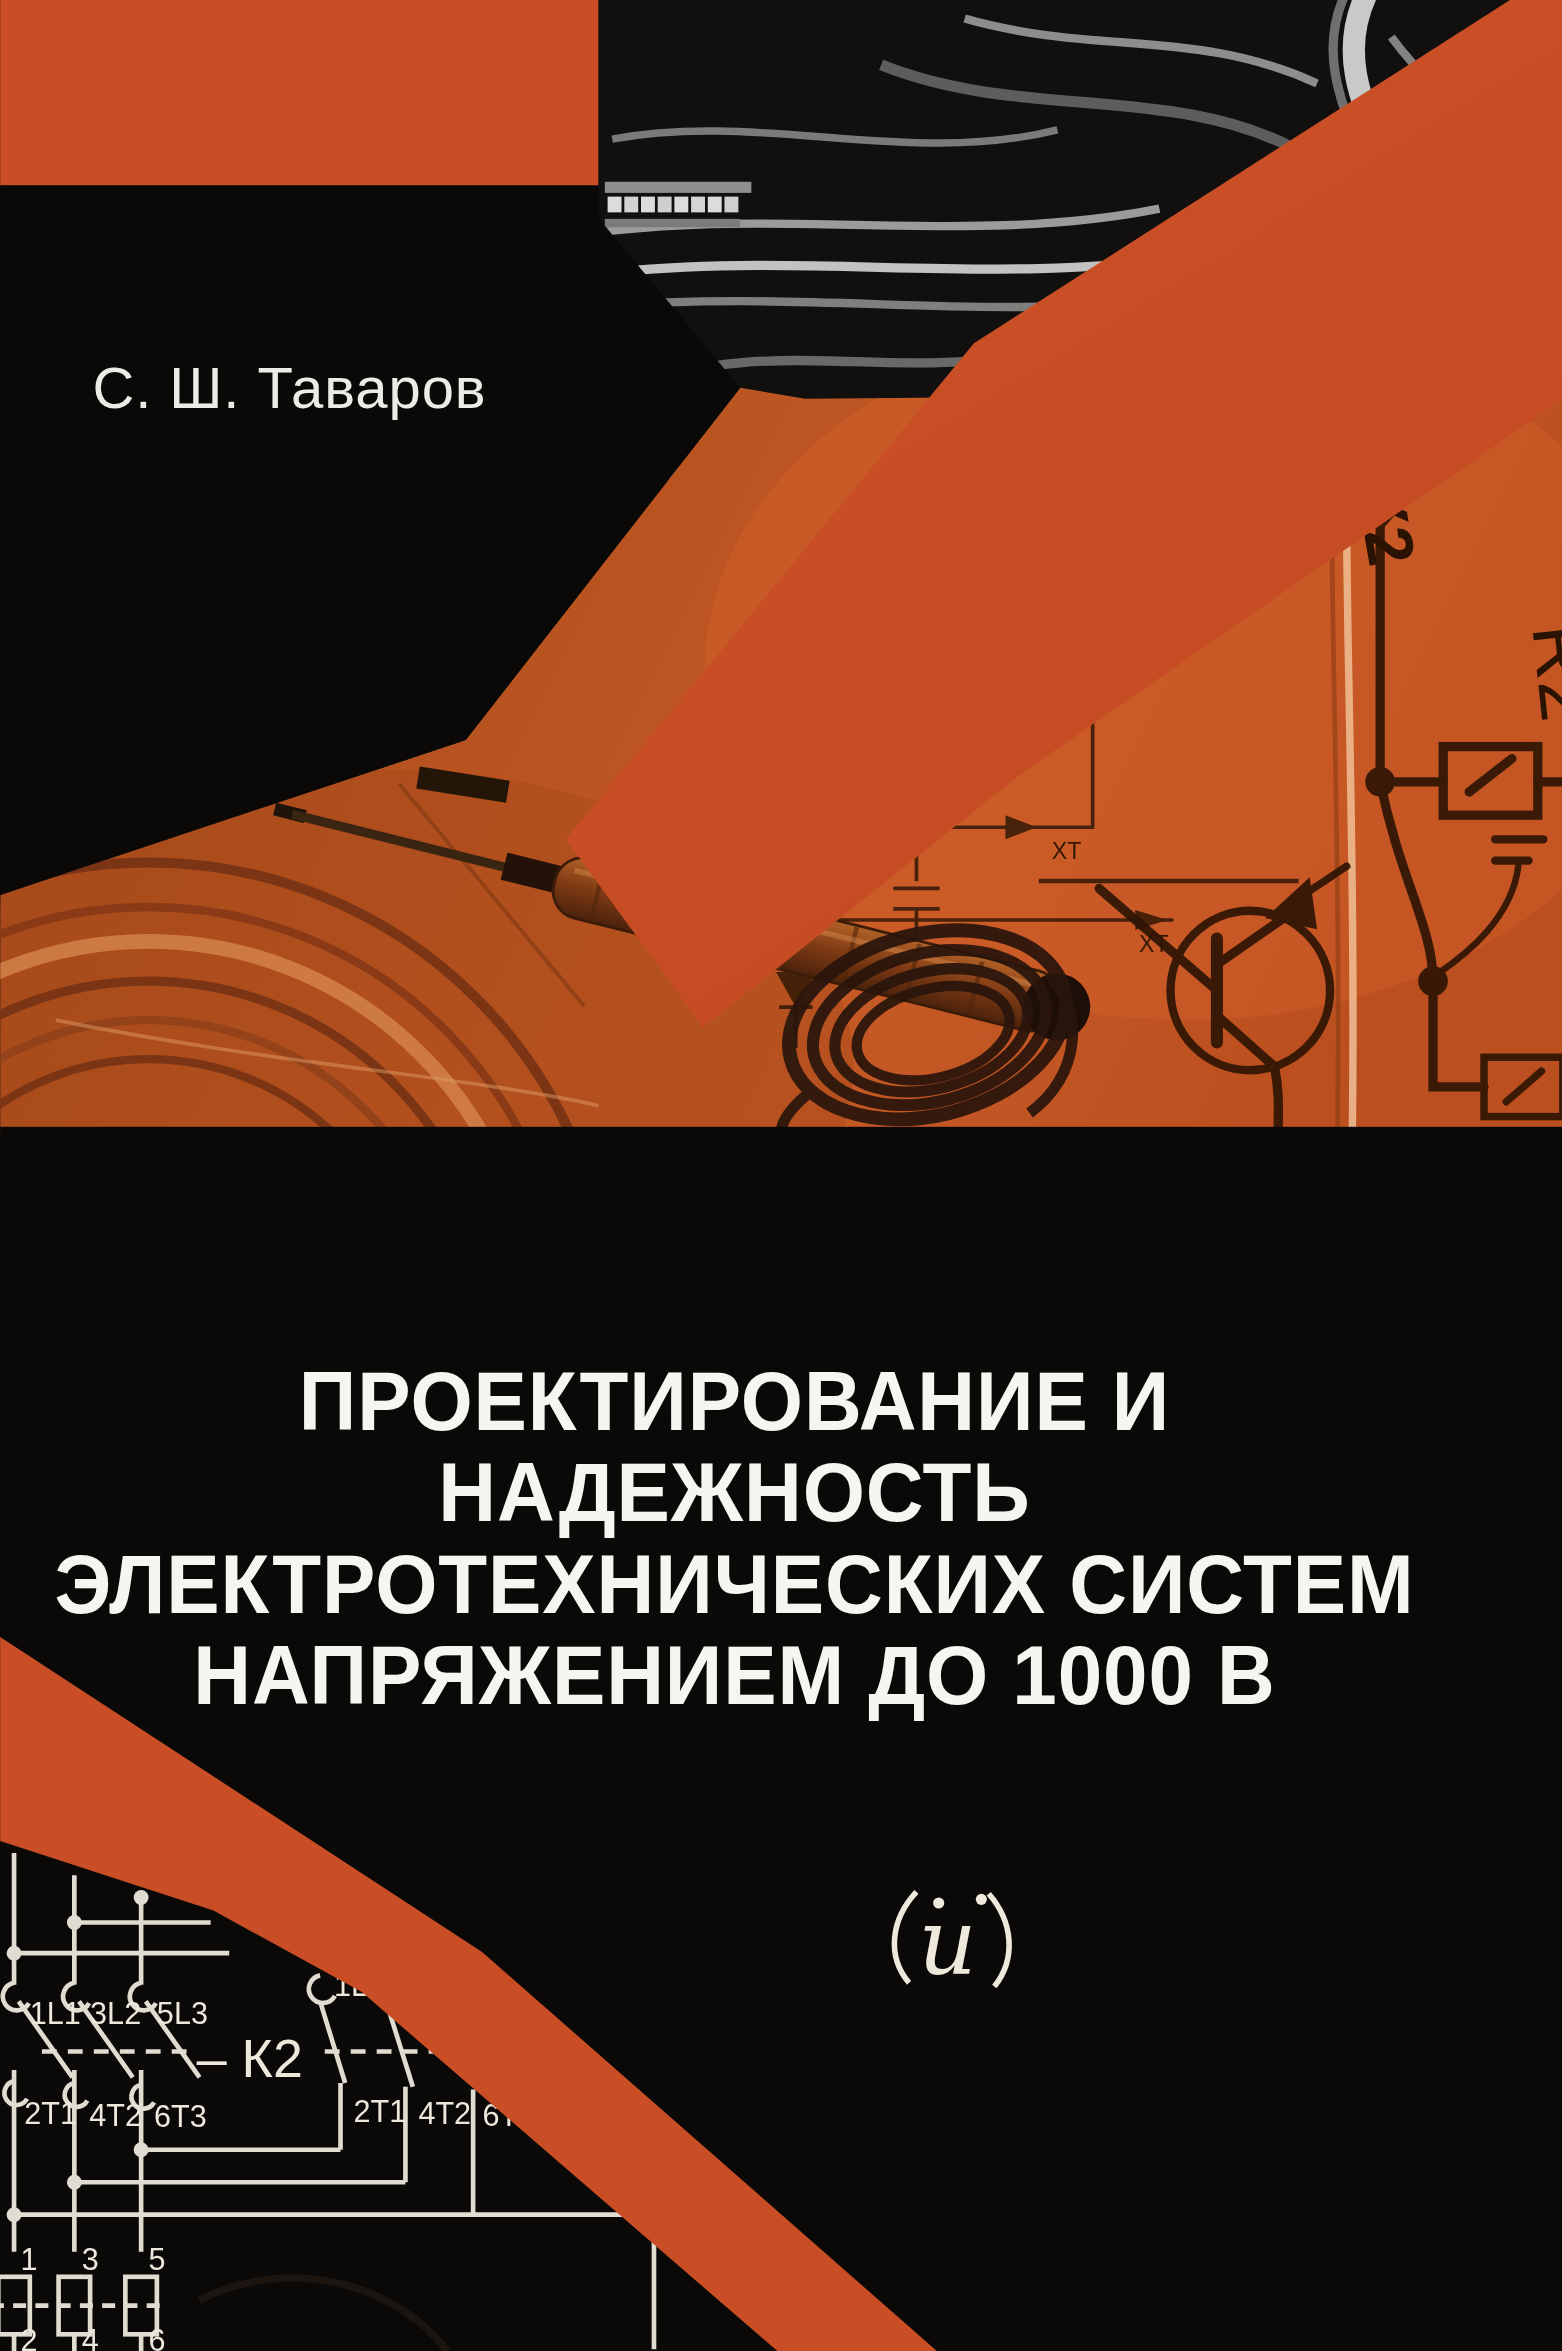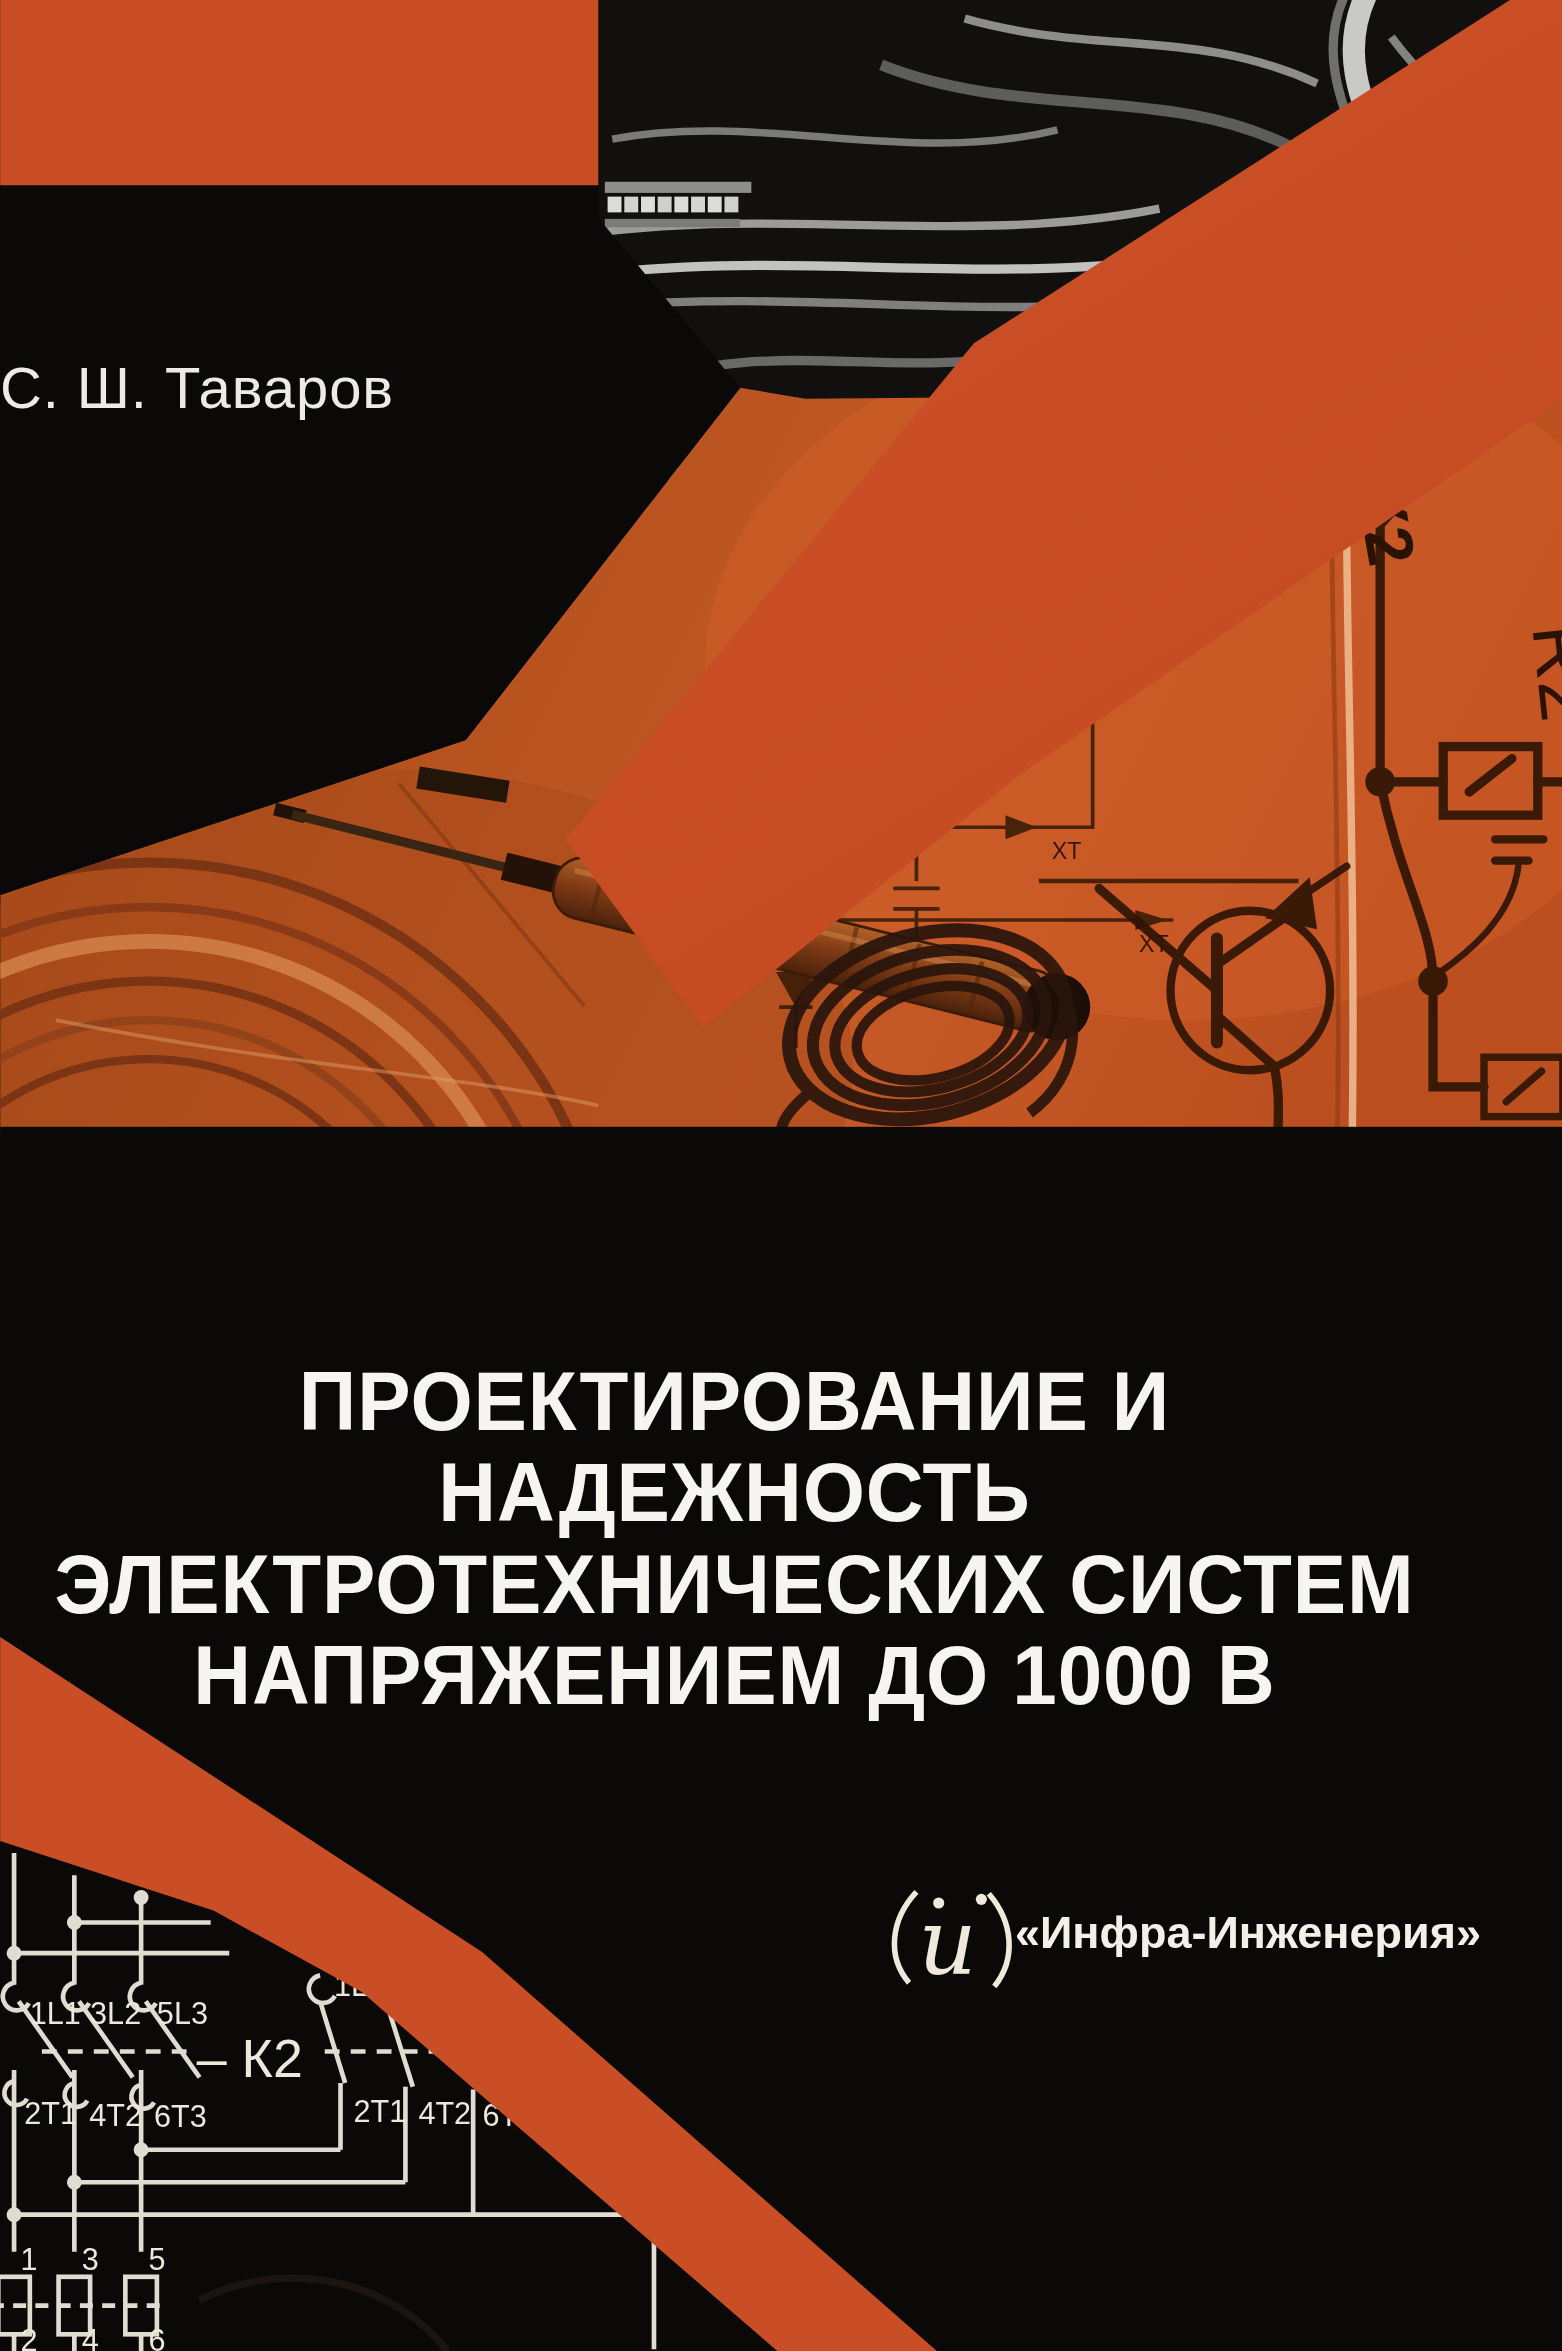--- a/index.html
+++ b/index.html
@@ -1,20 +1,20 @@
 <!DOCTYPE html>
 <html style="font-size:15px"><head>
 <meta charset="utf-8">
 <style>
   html,body{margin:0;padding:0;background:#000;}
   #cover{position:relative;width:1563px;height:2351px;overflow:hidden;background:#0b0908;
          font-family:"Liberation Sans", sans-serif;}
   #art{position:absolute;left:0;top:0;}
   .txt{position:absolute;color:#f6f4ef;}
-  #author-line{left:0;top:354px;width:579px;font-size:58px;
+  #author-line{left:0;top:354px;width:579px;text-align:center;font-size:58px;
                letter-spacing:0.9px;color:#edebe5;}
   #title-block{left:0;top:1356px;width:1469px;text-align:center;font-weight:bold;
                font-size:80px;line-height:88px;letter-spacing:0.9px;color:#f7f5f0;
                transform:scaleY(1.04);transform-origin:top center;}
   #publisher-name{left:1015px;top:1907px;font-size:45px;font-weight:bold;letter-spacing:0px;
                   color:#f3f0e8;}
   svg text{font-family:"Liberation Sans", sans-serif;}
   .serifit{font-family:"DejaVu Serif", serif;font-style:italic;}
 </style>
 </head>
@@ -274,16 +274,15 @@
 </svg>
 
 <div id="author-line" class="txt">С. Ш. Таваров</div>
 
 <div id="title-block" class="txt">
   <div>ПРОЕКТИРОВАНИЕ И НАДЕЖНОСТЬ</div>
   <div>ЭЛЕКТРОТЕХНИЧЕСКИХ СИСТЕМ</div>
   <div>НАПРЯЖЕНИЕМ ДО 1000 В</div>
 </div>
 
-<div id="publisher-name" class="txt">«Инфра-Инженерия»</div>
 
 </div>
 
 
 </body></html>

